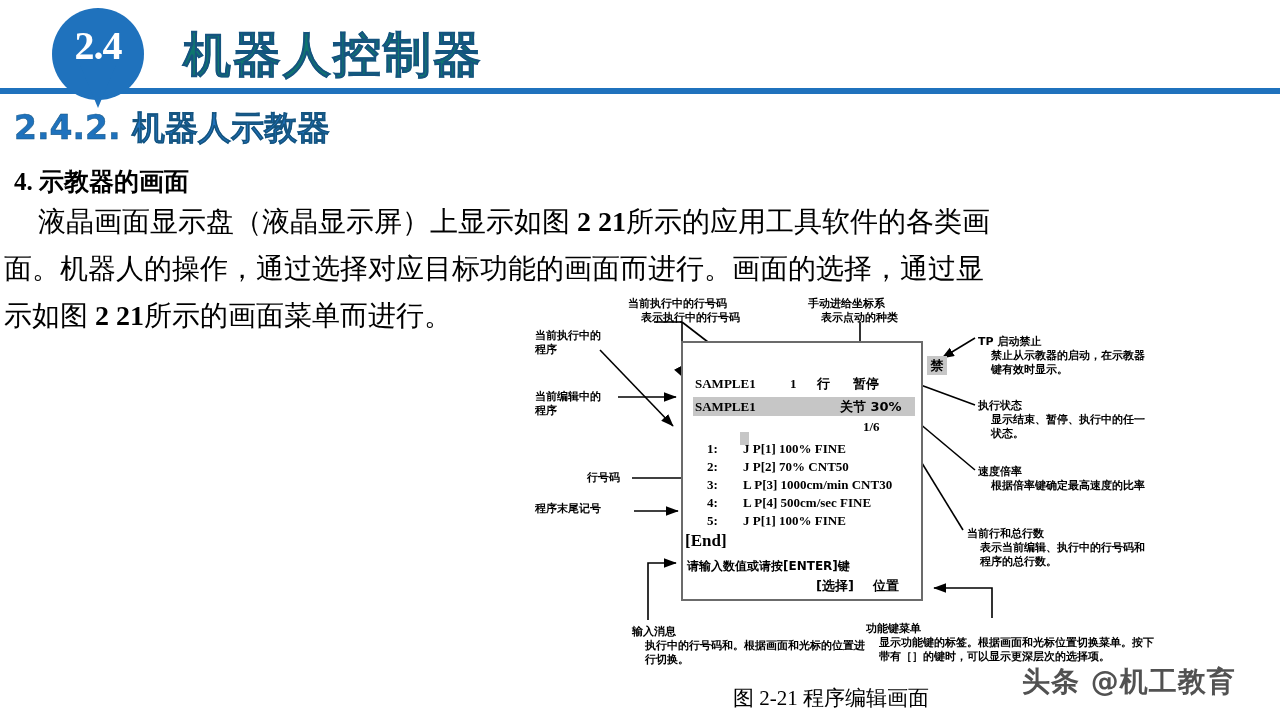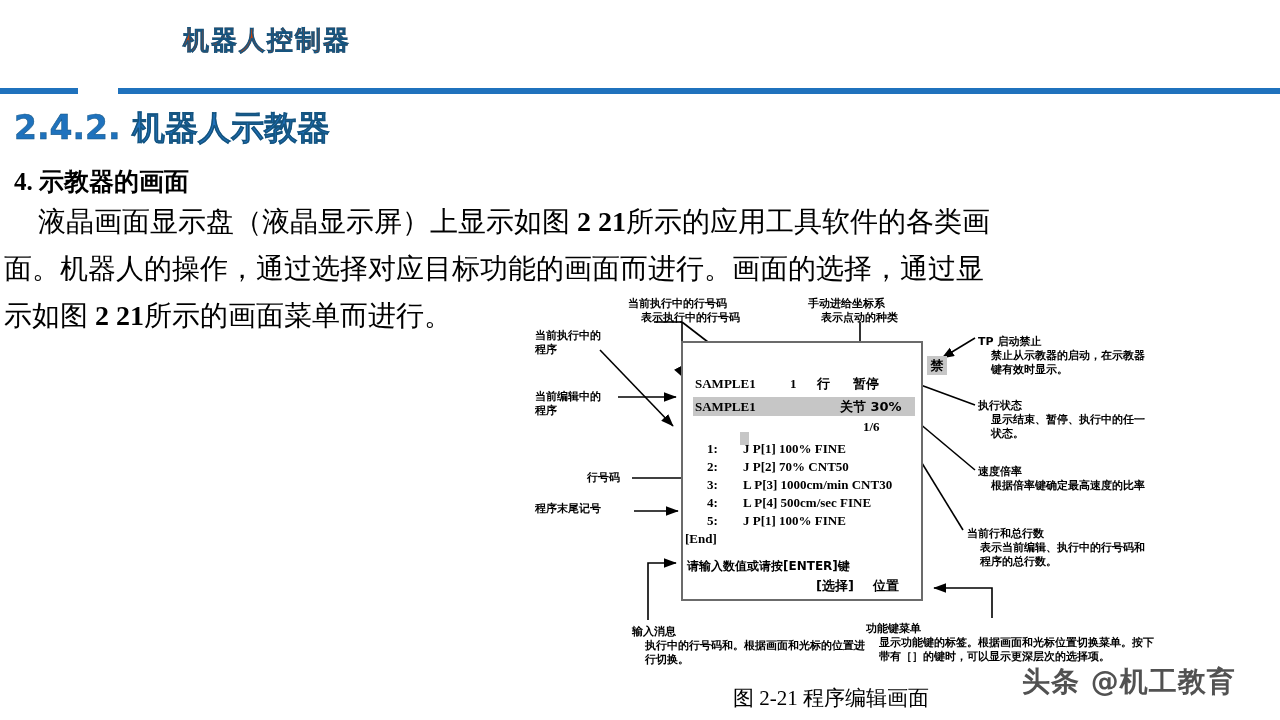--- a/index.html
+++ b/index.html
@@ -51,22 +51,22 @@
     font-size: 40px;
     color: #ffffff;
     letter-spacing: -1px;
     z-index: 3;
   }
   #header-title {
     position: absolute;
     left: 183px; top: 23px;
     font-family: "DejaVu Sans", sans-serif;
     font-weight: bold;
-    font-size: 26px;
-    color: #c2410c;
+    font-size: 48px;
+    color: #0f766e;
     letter-spacing: 2px;
     -webkit-text-stroke: 0.6px #15547f;
   }
   #header-rule {
     position: absolute;
     left: 0; top: 88px;
     width: 1280px; height: 6px;
     background: #1f72bd;
   }
   #header-rule-gap {
@@ -185,21 +185,21 @@
     font-weight: bold;
     color: #000;
     white-space: nowrap;
   }
   .prog-line .pn  { position: absolute; left: 12px; }
   .prog-line .pi  { position: absolute; left: 48px; }
   #lcd-end {
     position: absolute;
     left: 2px; top: 188px;
     font-family: "Liberation Serif", serif;
-    font-size: 13px; font-weight: bold; color: #000;
+    font-size: 17px; font-weight: bold; color: #000;
   }
   #lcd-prompt {
     position: absolute;
     left: 4px; top: 215px;
     font-family: "DejaVu Sans", sans-serif;
     font-size: 12px; font-weight: bold; color: #000;
     white-space: nowrap;
   }
   #lcd-fkeys {
     position: absolute;
@@ -276,20 +276,25 @@
     white-space: nowrap;
     opacity: 0.88;
   }
 </style>
 </head>
 <body>
 
 <div id="header">
   <div id="header-rule"></div>
   <div id="header-rule-gap"></div>
+  <div id="pin-shape">
+    <div class="pin-circle"></div>
+    <div class="pin-tail"></div>
+    <div id="pin-number">2.4</div>
+  </div>
   <div id="header-title">机器人控制器</div>
 </div>
 
 <div id="subtitle">2.4.2. 机器人示教器</div>
 
 <div id="body-lead">
   <b>4. 示教器的画面</b>
 </div>
 
 <div class="body-line" id="body-line-1">

